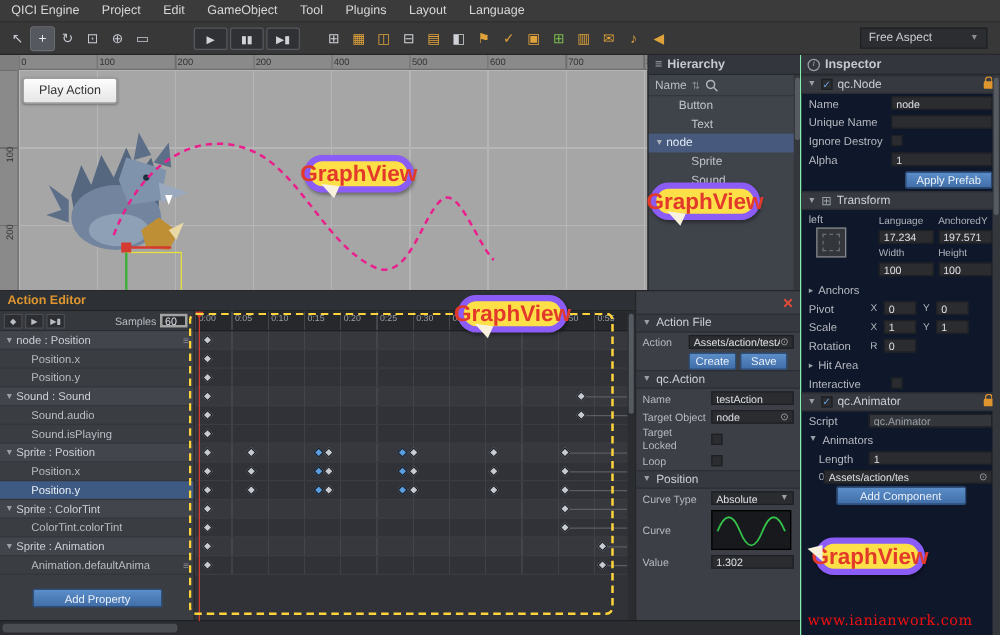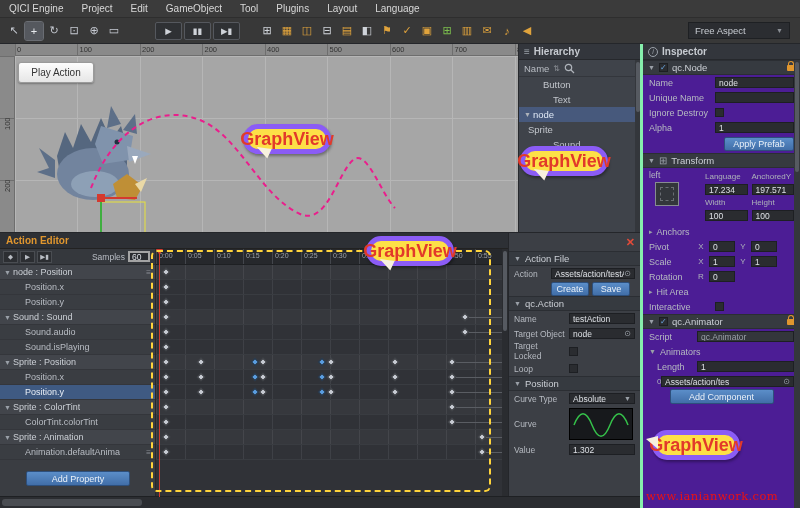--- a/index.html
+++ b/index.html
@@ -80,22 +80,22 @@
   .hierarchy{position:absolute;left:518px;top:44px;width:122px;height:188px;background:#3f434a;
     border-left:1px solid #27292d}
   .hier-filter{height:17px;display:flex;align-items:center;padding:0 5px;gap:4px;
     border-bottom:1px solid #33363c;color:#b9bdc4;font-size:9.5px}
   .sort-caret{font-size:8px;color:#8a8e94}
   .hier-row{height:15px;display:flex;align-items:center;font-size:9.5px;color:#c2c6cc}
   .hier-selected{background:#47597c;color:#dfe8f5}
   .hier-arrow{width:9px;font-size:7px;color:#aeb3ba;flex:none}
 
   
-  .inspector{position:absolute;left:640px;top:44px;width:160px;height:464px;background:#4c1d95;
-    border-left:3px solid #86efac;overflow:hidden}
+  .inspector{position:absolute;left:640px;top:44px;width:160px;height:464px;background:#0f172a;
+    border-left:1px solid #86efac;overflow:hidden}
   .irow.right{justify-content:flex-end;height:18px}
   .w70{width:70px}
   .anchored-block{display:flex;padding:2px 6px;gap:6px;height:56px}
   .anchor-col{width:50px;display:flex;flex-direction:column;font-size:8.5px;color:#b6bac1}
   .anchor-widget{width:24px;height:24px;border:1px solid #878b91;background:#33363b;margin:2px 0 0 6px;position:relative}
   .aw-inner{position:absolute;left:4px;top:4px;right:4px;bottom:4px;border:1px dashed #6a6e74}
   .anchor-vals{flex:1;display:flex;flex-direction:column}
   .av-row{display:flex;gap:4px;height:13px;align-items:center}
   .av-head{font-size:8px;color:#aeb3ba}
   .av-head span{flex:1}
@@ -289,21 +289,21 @@
         <span class="hier-label">Button</span>
       </div>
       <div class="hier-row" style="padding-left: 25px;">
         <span class="hier-arrow"></span>
         <span class="hier-label">Text</span>
       </div>
       <div class="hier-row hier-selected" style="padding-left: 5px;">
         <span class="hier-arrow">▼</span>
         <span class="hier-label">node</span>
       </div>
-      <div class="hier-row" style="">
+      <div class="hier-row" style="padding-left: 25px;">
         <span class="hier-arrow"></span>
         <span class="hier-label">Sprite</span>
       </div>
       <div class="hier-row" style="padding-left: 25px;">
         <span class="hier-arrow"></span>
         <span class="hier-label">Sound</span>
       </div>
     </div>
   <div class="scrollbar" style="right:0;top:16px;width:5px;height:172px">
     <div class="scroll-thumb" style="top:2px;height:50px"></div>

